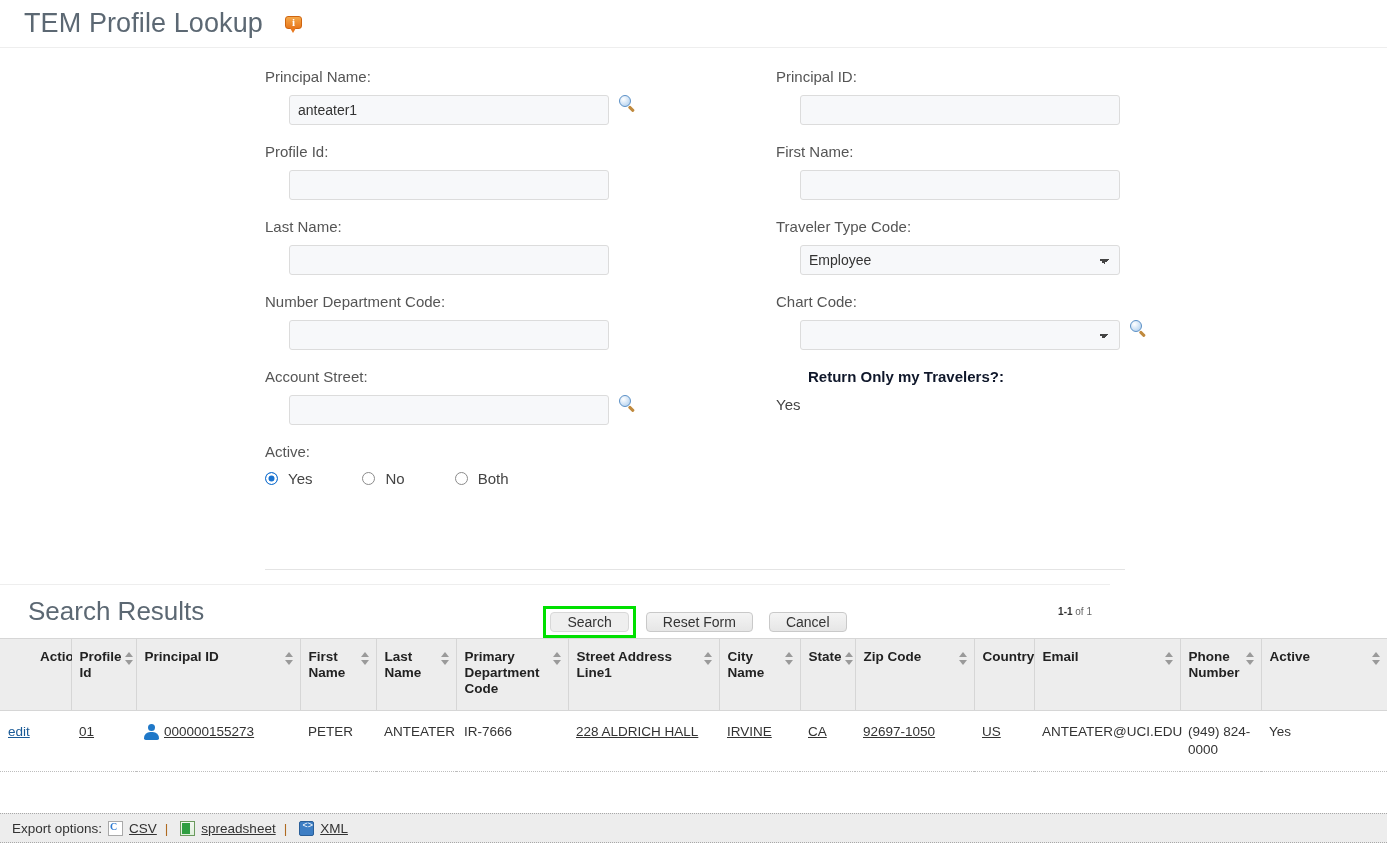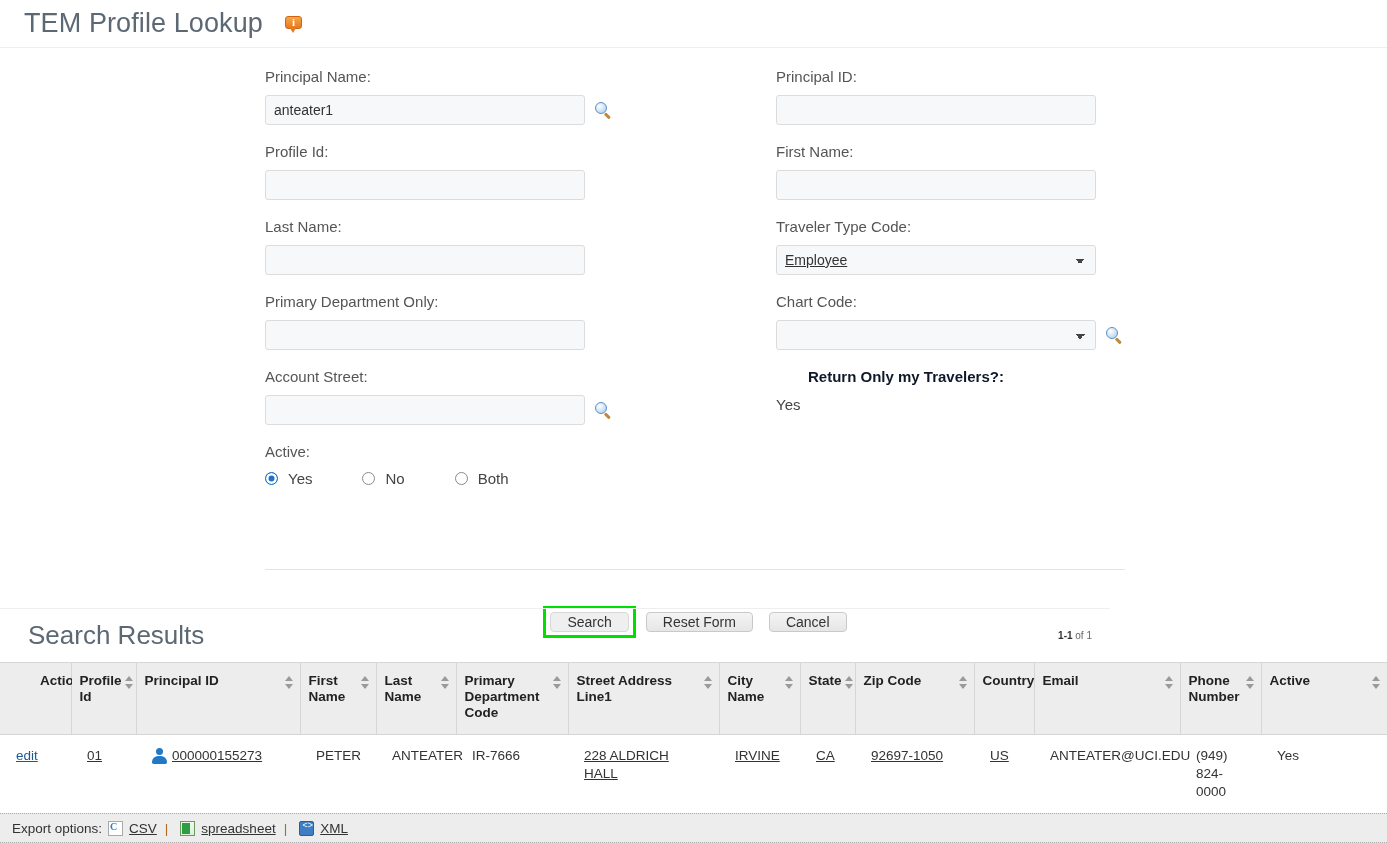--- a/index.html
+++ b/index.html
@@ -69,21 +69,21 @@
   .field { margin-bottom: 16px; }
   .field-label {
     font-size: 15px;
     color: #555555;
     line-height: 22px;
     margin-bottom: 7px;
     display: block;
   }
   .field-label.bold { font-weight: bold; color: #0f172a; margin-left: 32px; }
 
-  .input-row { display: flex; align-items: center; }
+  .input-row { display: flex; align-items: flex-start; margin-left: 24px; }
 
   input.txt, select.sel {
     width: 320px;
     height: 30px;
     border: 1px solid #dcdcdc;
     border-radius: 3px;
     background: #f7f8fa;
     font-family: "Liberation Sans", sans-serif;
     font-size: 14px;
     color: #333;
@@ -96,21 +96,20 @@
     appearance: none;
     padding-right: 26px;
     background-image:
       linear-gradient(45deg, transparent 50%, #444 50%),
       linear-gradient(135deg, #444 50%, transparent 50%);
     background-position:
       calc(100% - 15px) 13px,
       calc(100% - 10px) 13px;
     background-size: 5px 5px, 5px 5px;
     background-repeat: no-repeat;
-    text-decoration: underline;
   }
 
   .magnifier {
     margin-left: 10px;
     width: 17px; height: 17px;
     position: relative;
     cursor: pointer;
     flex: 0 0 auto;
   }
   .magnifier .lens {
@@ -192,21 +191,21 @@
   }
   .btn-wrap-highlight .btn {
     margin-right: 0;
     background: #efefef;
     border: 1px solid #d8d8d8;
   }
 
   
   #results-section {
     position: absolute;
-    top: 608px; left: 0;
+    top: 584px; left: 0;
     width: 1110px;
     border-top: 1px solid #eeeeee;
   }
   #results-head {
     position: relative;
     height: 53px;
     padding-left: 28px;
   }
   #results-title {
     font-size: 26px;
@@ -260,21 +259,21 @@
     position: absolute; left: 0;
     width: 0; height: 0;
     border-left: 4px solid transparent;
     border-right: 4px solid transparent;
   }
   .sorticon::before { top: 0;  border-bottom: 5px solid #9a9a9a; }
   .sorticon::after  { top: 8px; border-top: 5px solid #9a9a9a; }
 
   #results-table tbody td {
     border-bottom: 1px dotted #bdbdbd;
-    padding: 12px 16px;
+    padding: 12px 8px;
     vertical-align: top;
     color: #333;
     font-size: 13.5px;
     line-height: 18px;
     background: #ffffff;
   }
   a.cell-link {
     color: #333;
     text-decoration: underline;
   }
@@ -401,21 +400,21 @@
     </div>
 
     <div class="field">
       <label class="field-label">Last Name:</label>
       <div class="input-row">
         <input class="txt" type="text" value="" style="">
       </div>
     </div>
 
     <div class="field">
-      <label class="field-label">Primary Department Only:</label>
+      <label class="field-label">Number Department Code:</label>
       <div class="input-row">
         <input class="txt" type="text" value="" style="">
       </div>
     </div>
 
     <div class="field">
       <label class="field-label">Account Street:</label>
       <div class="input-row">
         <input class="txt" type="text" value="" style="">
         <span class="magnifier">

